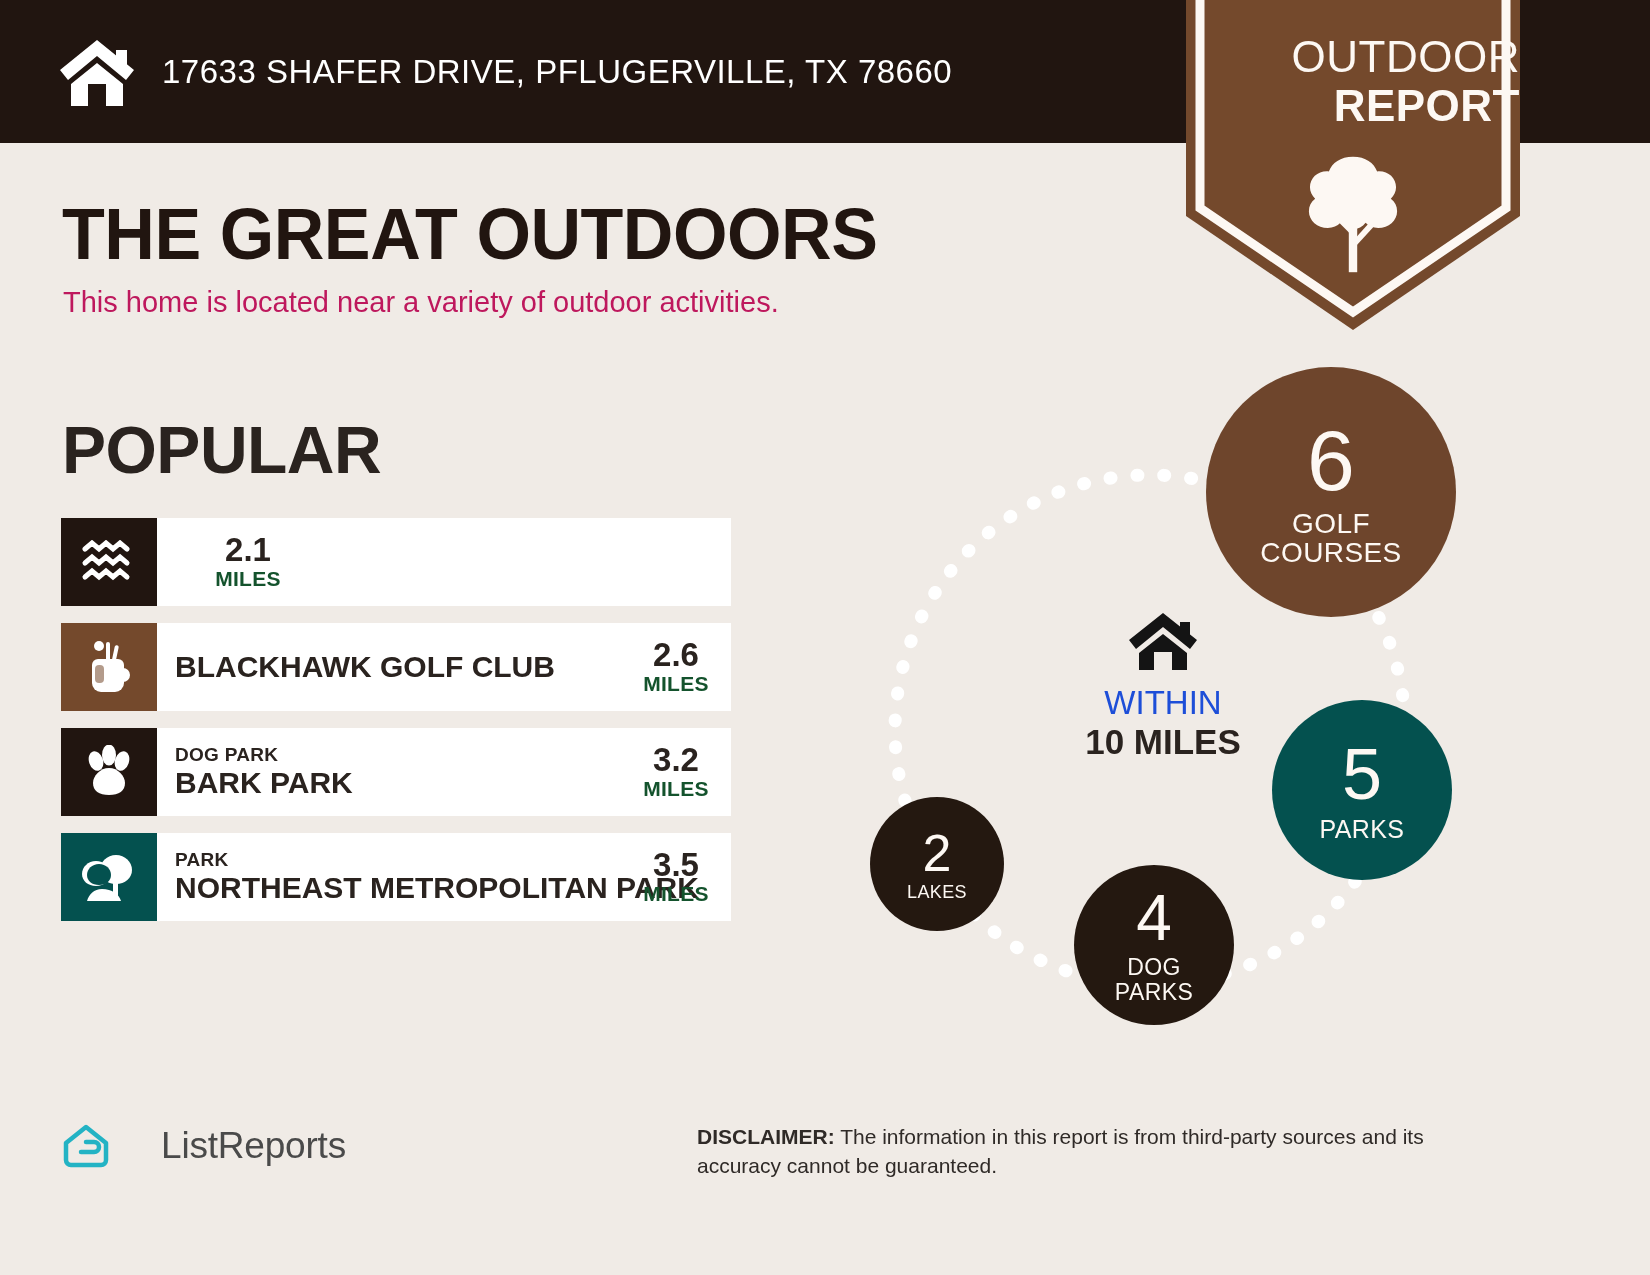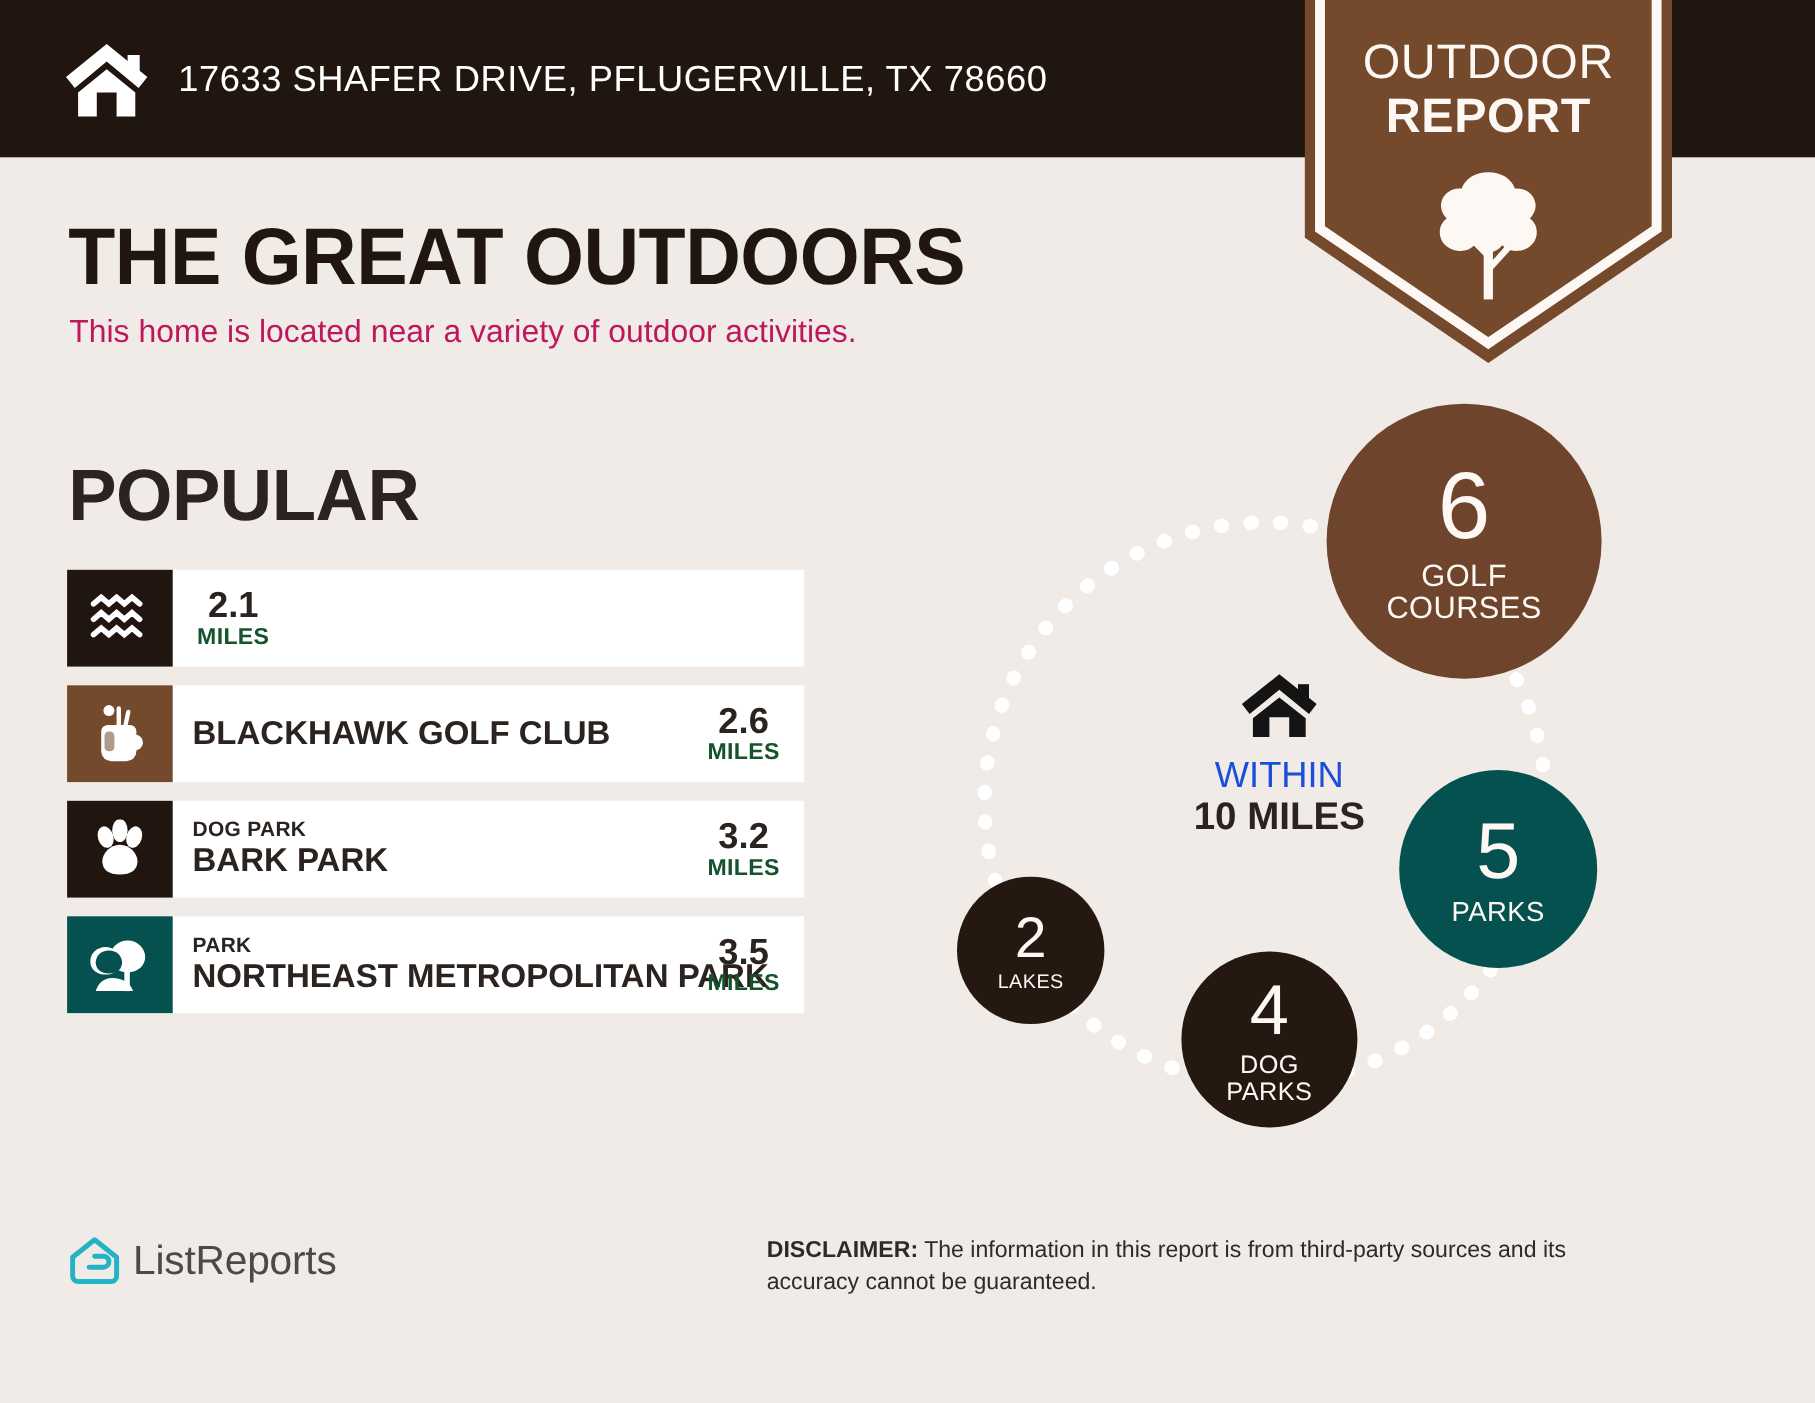--- a/index.html
+++ b/index.html
@@ -46,21 +46,21 @@
     width: 334px;
     height: 330px;
     z-index: 5;
   }
   .badge svg { display: block; }
   .badge-text {
     position: absolute;
     top: 32px;
     left: 0;
     width: 334px;
-    text-align: center;
+    text-align: right;
     color: #fdf8f3;
     font-size: 44px;
     line-height: 49px;
     letter-spacing: 0.5px;
   }
   .badge-text .l1 { font-weight: 400; display: block; }
   .badge-text .l2 { font-weight: 700; display: block; }
 
   
   .main-title {
@@ -134,20 +134,21 @@
     font-weight: 700;
     color: #2a231f;
     line-height: 34px;
     white-space: nowrap;
   }
   .poi-dist {
     flex: none;
     text-align: center;
     padding-right: 18px;
     min-width: 92px;
+    margin-left: 36px;
   }
   .poi-dist .num {
     font-size: 33px;
     font-weight: 700;
     color: #2a231f;
     line-height: 34px;
   }
   .poi-dist .unit {
     font-size: 21px;
     font-weight: 700;
@@ -225,20 +226,21 @@
   .b-lakes .bn { font-size: 52px; margin-bottom: 4px; }
   .b-lakes .bl { font-size: 18px; }
 
   
   .footer-logo {
     position: absolute;
     left: 62px;
     top: 1122px;
     display: flex;
     align-items: center;
+    gap: 40px;
   }
   .footer-logo svg { display: block; }
   .footer-logo .lr-text {
     font-size: 37px;
     font-weight: 400;
     color: #4a4a4a;
     margin-left: 11px;
     letter-spacing: -0.2px;
   }
   .disclaimer {

